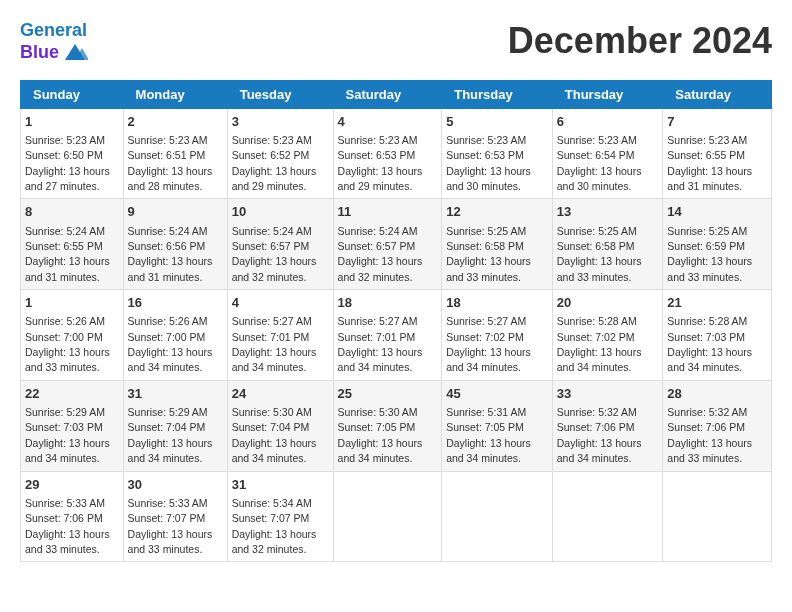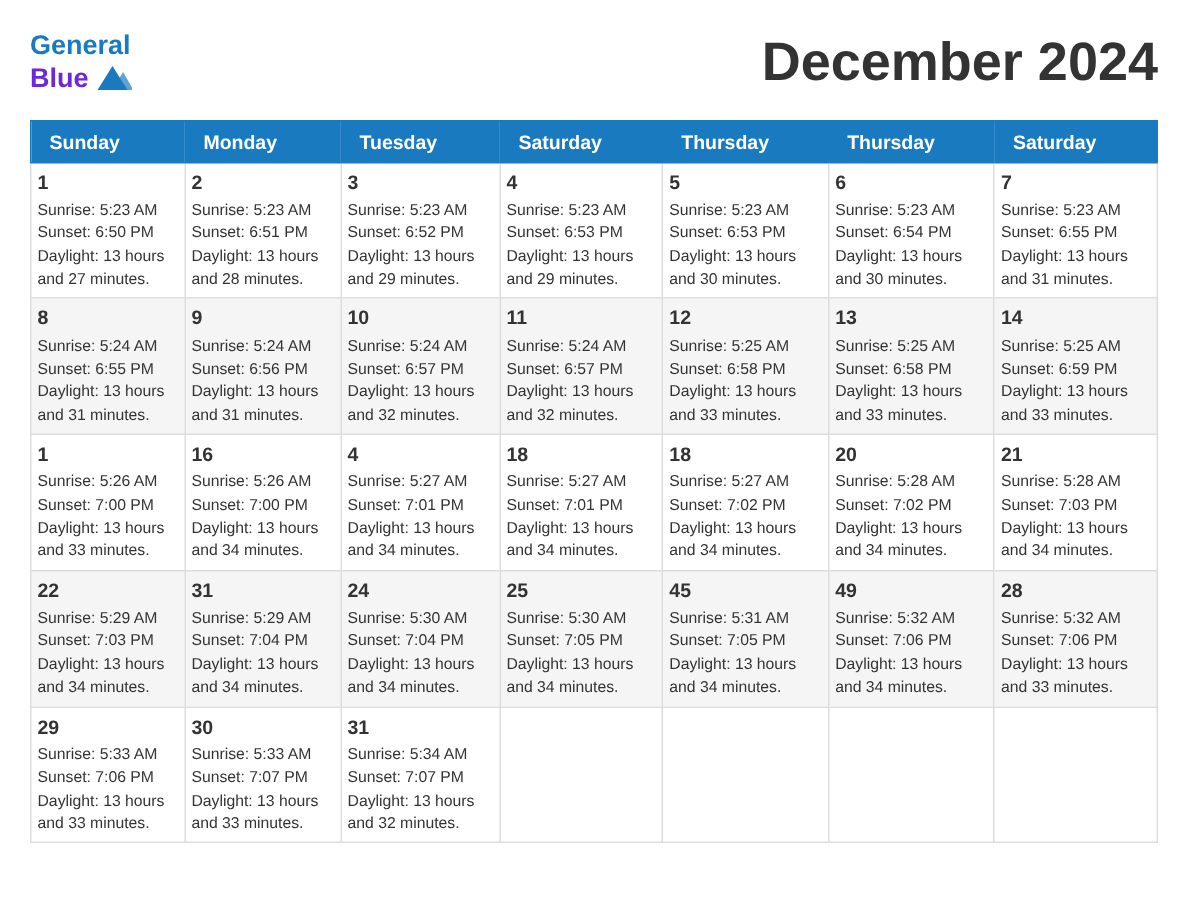--- a/index.html
+++ b/index.html
@@ -229,21 +229,21 @@
       </td>
         <td>
         <span class="day-num">25</span>
         <span class="day-info">Sunrise: 5:30 AM<br>Sunset: 7:05 PM<br>Daylight: 13 hours and 34 minutes.</span>
       </td>
         <td>
         <span class="day-num">45</span>
         <span class="day-info">Sunrise: 5:31 AM<br>Sunset: 7:05 PM<br>Daylight: 13 hours and 34 minutes.</span>
       </td>
         <td>
-        <span class="day-num">49</span>
+        <span class="day-num">33</span>
         <span class="day-info">Sunrise: 5:32 AM<br>Sunset: 7:06 PM<br>Daylight: 13 hours and 34 minutes.</span>
       </td>
         <td>
         <span class="day-num">28</span>
         <span class="day-info">Sunrise: 5:32 AM<br>Sunset: 7:06 PM<br>Daylight: 13 hours and 33 minutes.</span>
       </td>
       </tr>
       <tr>
         <td>
         <span class="day-num">29</span>

